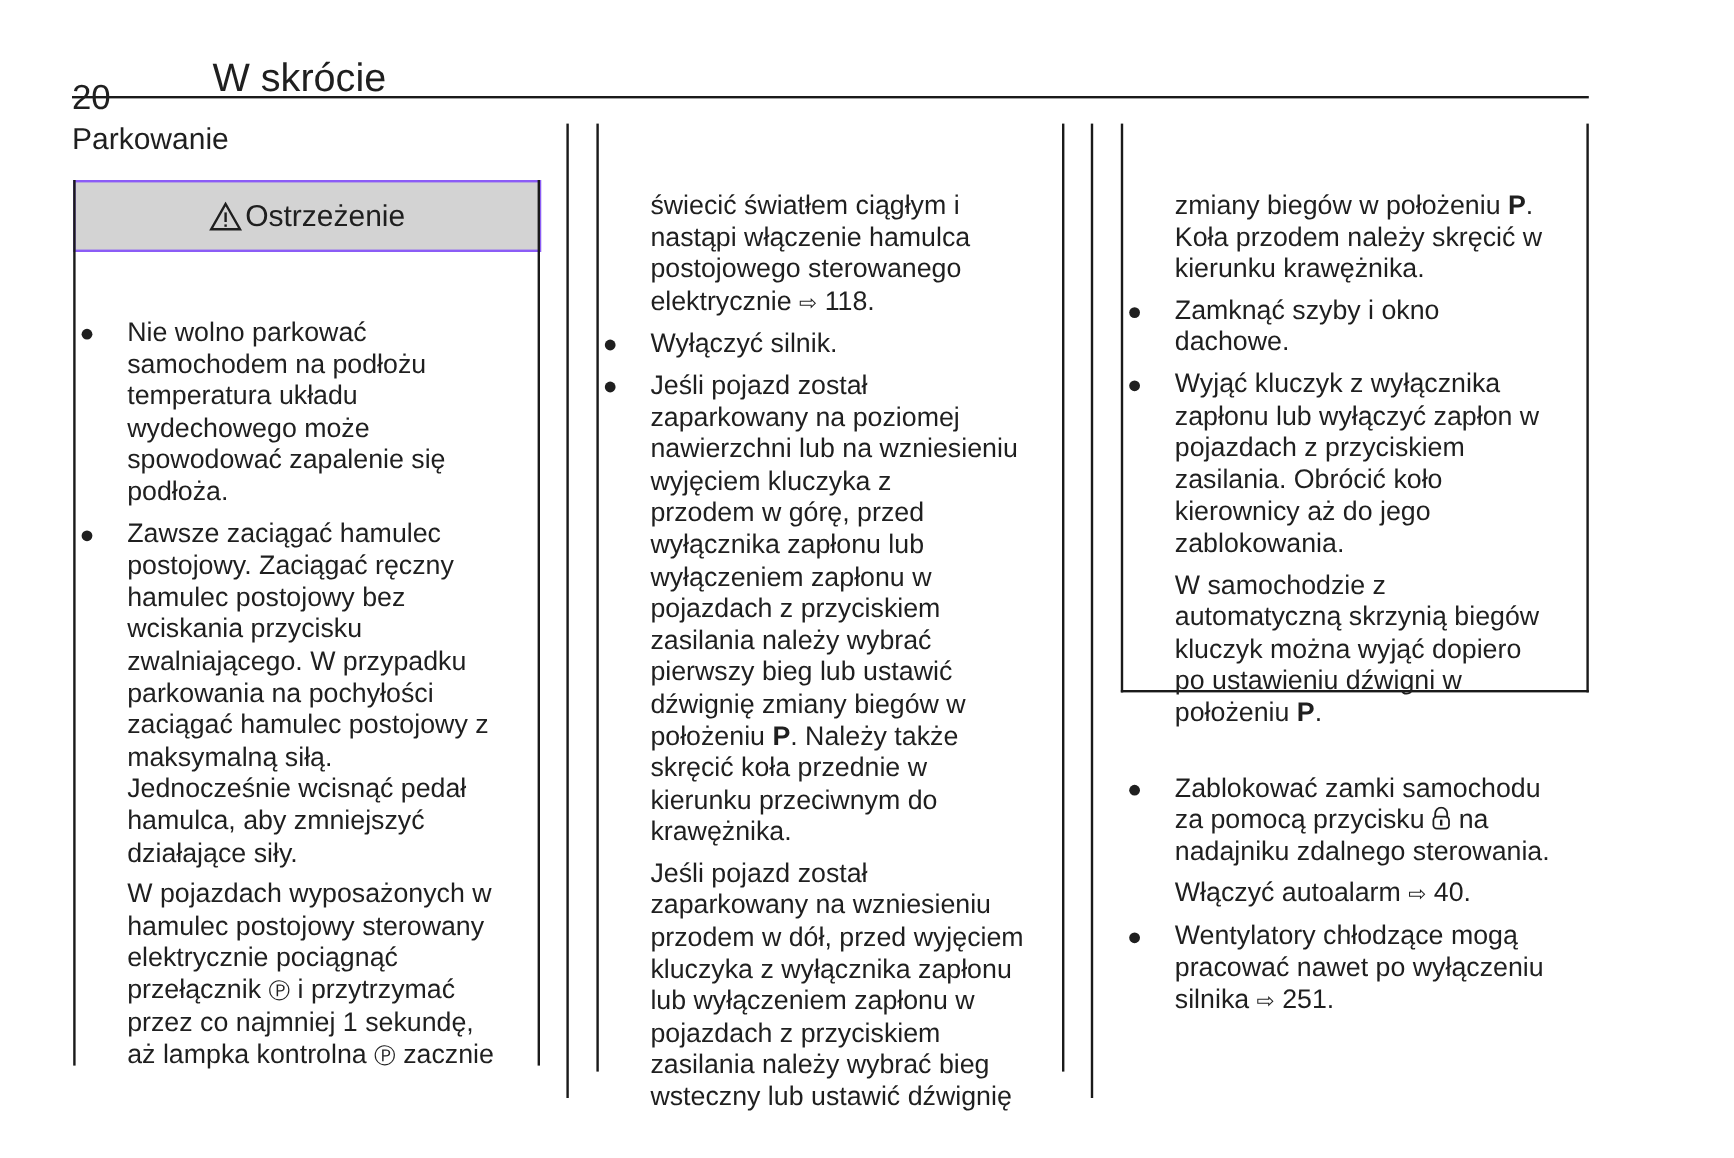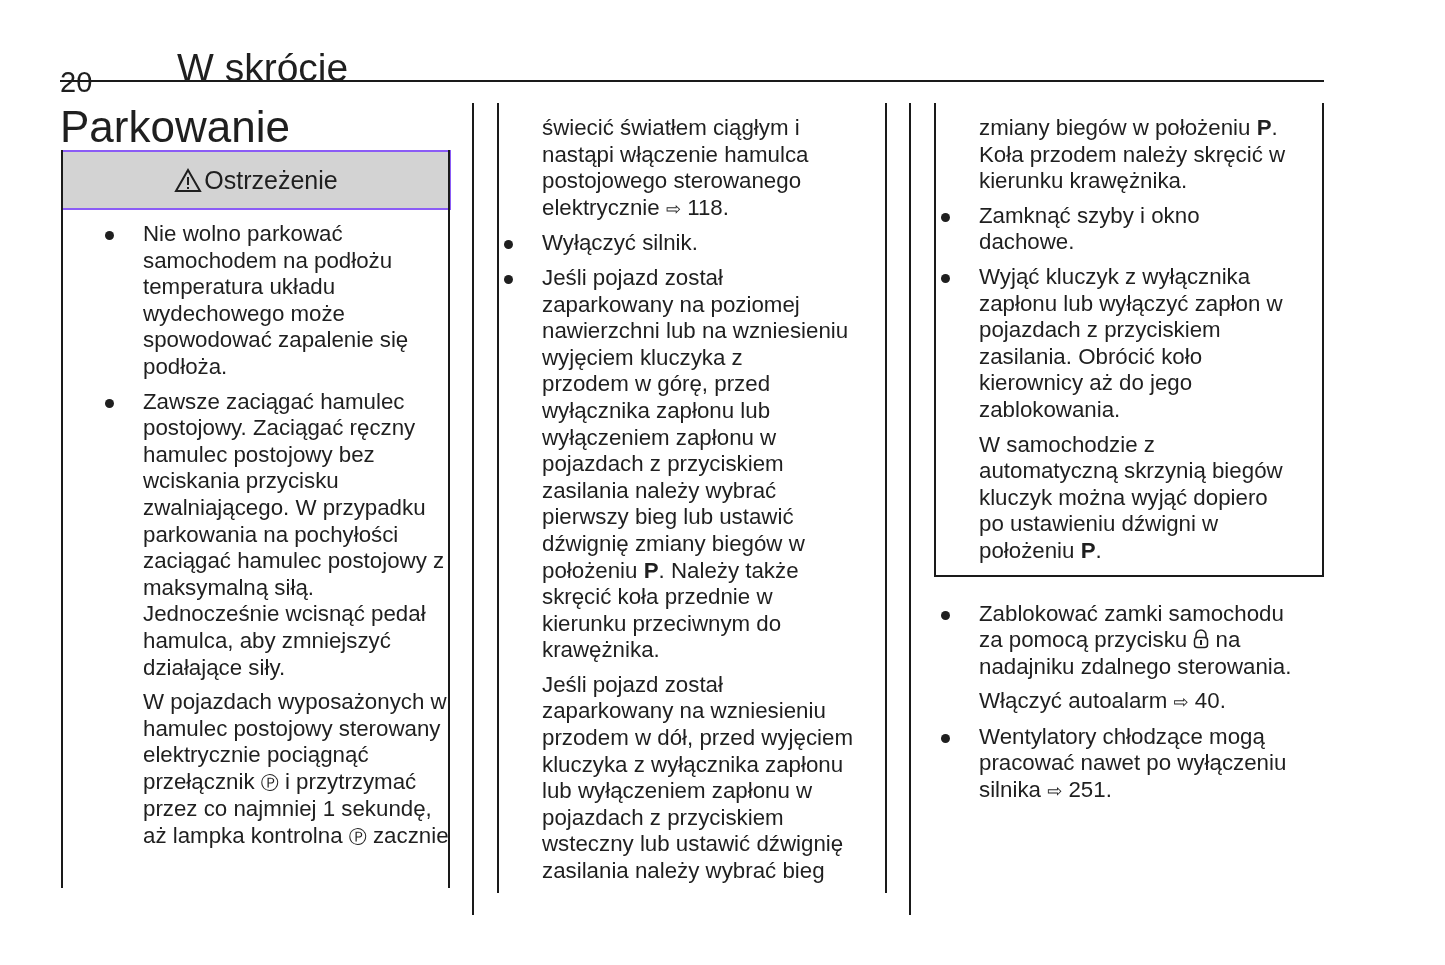--- a/index.html
+++ b/index.html
@@ -5,33 +5,33 @@
   html, body { margin: 0; padding: 0; background: #ffffff; }
   body {
     width: 1445px; height: 965px; position: relative; overflow: hidden;
     font-family: "Liberation Sans", sans-serif; color: #1f1f1f;
   }
   .running-head {
     position: absolute; left: 60px; top: 44px; width: 1264px; height: 36px;
     border-bottom: 2px solid #1a1a1a;
   }
   .page-num { position: absolute; left: 0; top: 2px; font-size: 29px; margin-top: 20px; }
-  .chapter { position: absolute; left: 117px; top: 2px; font-size: 39px; }
+  .chapter { position: absolute; left: 117px; top: 2px; font-size: 33px; }
   .section-title {
-    position: absolute; left: 60px; top: 102px; font-size: 44px; margin: 0; font-weight: normal;
+    position: absolute; left: 60px; top: 102px; font-size: 25px; margin: 0; font-weight: normal;
   }
   .vline { position: absolute; width: 2px; background: #1a1a1a; }
   .warn-head {
     position: absolute; left: 61px; top: 150px; width: 386px; height: 56px;
     background: #d3d3d3; border: 2px solid #8b5cf6; box-sizing: content-box;
     display: flex; align-items: center; justify-content: center; font-size: 25px;
   }
   .warn-icon { display: inline-block; width: 28px; height: 25px; margin-right: 2px; }
   .hline { position: absolute; height: 2px; background: #1a1a1a; }
-  .col { position: absolute; font-size: 22.3px; line-height: 26.6px; }
+  .col { position: absolute; font-size: 22.3px; line-height: 26.6px; margin-top: 43px; }
   .item { position: relative; padding-left: 44px; }
   .item .bullet {
     position: absolute; left: 6px; top: 10px; width: 9px; height: 9px; border-radius: 50%; background: #1f1f1f;
   }
   .para { padding-left: 44px; }
   .gap { height: 8px; }
   .line { display: block; white-space: nowrap; }
   .sym { font-size: 18px; }
   .bold { font-weight: bold; }
 </style>
@@ -57,21 +57,21 @@
 <div class="vline" style="left:61px; top:150px; height:738px;"></div>
 <div class="vline" style="left:448px; top:150px; height:738px;"></div>
 <div class="vline" style="left:472px; top:103px; height:812px;"></div>
 <div class="vline" style="left:497px; top:103px; height:790px;"></div>
 <div class="vline" style="left:885px; top:103px; height:790px;"></div>
 <div class="vline" style="left:909px; top:103px; height:812px;"></div>
 <div class="vline" style="left:934px; top:103px; height:474px;"></div>
 <div class="vline" style="left:1322px; top:103px; height:474px;"></div>
 <div class="hline" style="left:934px; top:575px; width:390px;"></div>
 
-<div class="col" style="left:62px; top:221px; width:386px;padding-left:37px;">
+<div class="col" style="left:62px; top:221px; width:386px;">
   <div class="item">
     <span class="bullet"></span>
     <span class="line">Nie wolno parkować</span>
     <span class="line">samochodem na podłożu</span>
     <span class="line">temperatura układu</span>
     <span class="line">wydechowego może</span>
     <span class="line">spowodować zapalenie się</span>
     <span class="line">podłoża.</span>
   </div>
   <div class="gap"></div>
@@ -132,22 +132,22 @@
     <span class="line">krawężnika.</span>
   </div>
   <div class="gap"></div>
   <div class="para">
     <span class="line">Jeśli pojazd został</span>
     <span class="line">zaparkowany na wzniesieniu</span>
     <span class="line">przodem w dół, przed wyjęciem</span>
     <span class="line">kluczyka z wyłącznika zapłonu</span>
     <span class="line">lub wyłączeniem zapłonu w</span>
     <span class="line">pojazdach z przyciskiem</span>
+    <span class="line">zasilania należy wybrać bieg</span>
     <span class="line">wsteczny lub ustawić dźwignię</span>
-    <span class="line">zasilania należy wybrać bieg</span>
   </div>
 </div>
 
 <div class="col" style="left:935px; top:115px; width:386px;">
   <div class="para">
     <span class="line"><span>zmiany biegów w położeniu </span><span class="bold">P</span><span>.</span></span>
     <span class="line">Koła przodem należy skręcić w</span>
     <span class="line">kierunku krawężnika.</span>
   </div>
   <div class="gap"></div>

